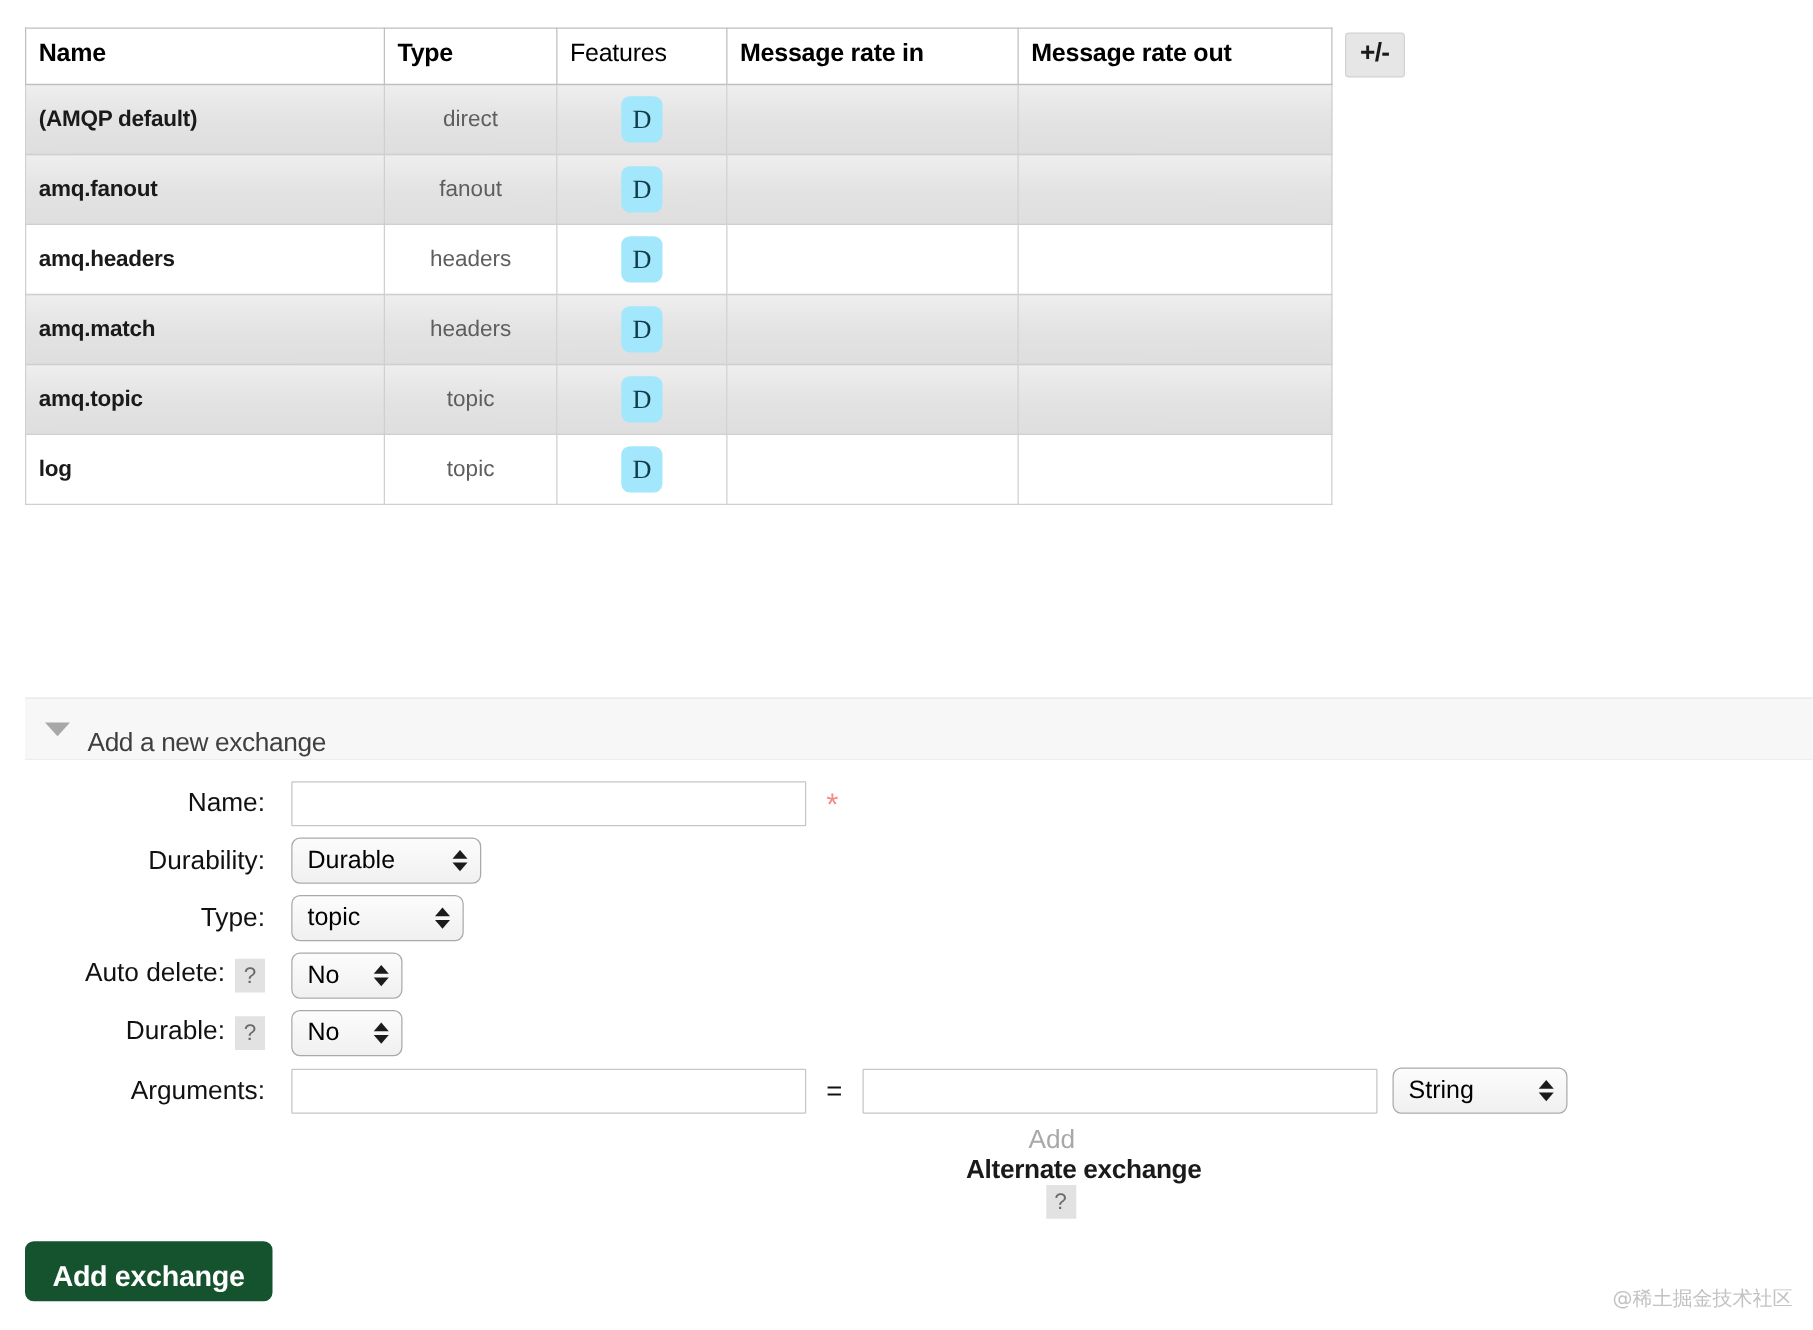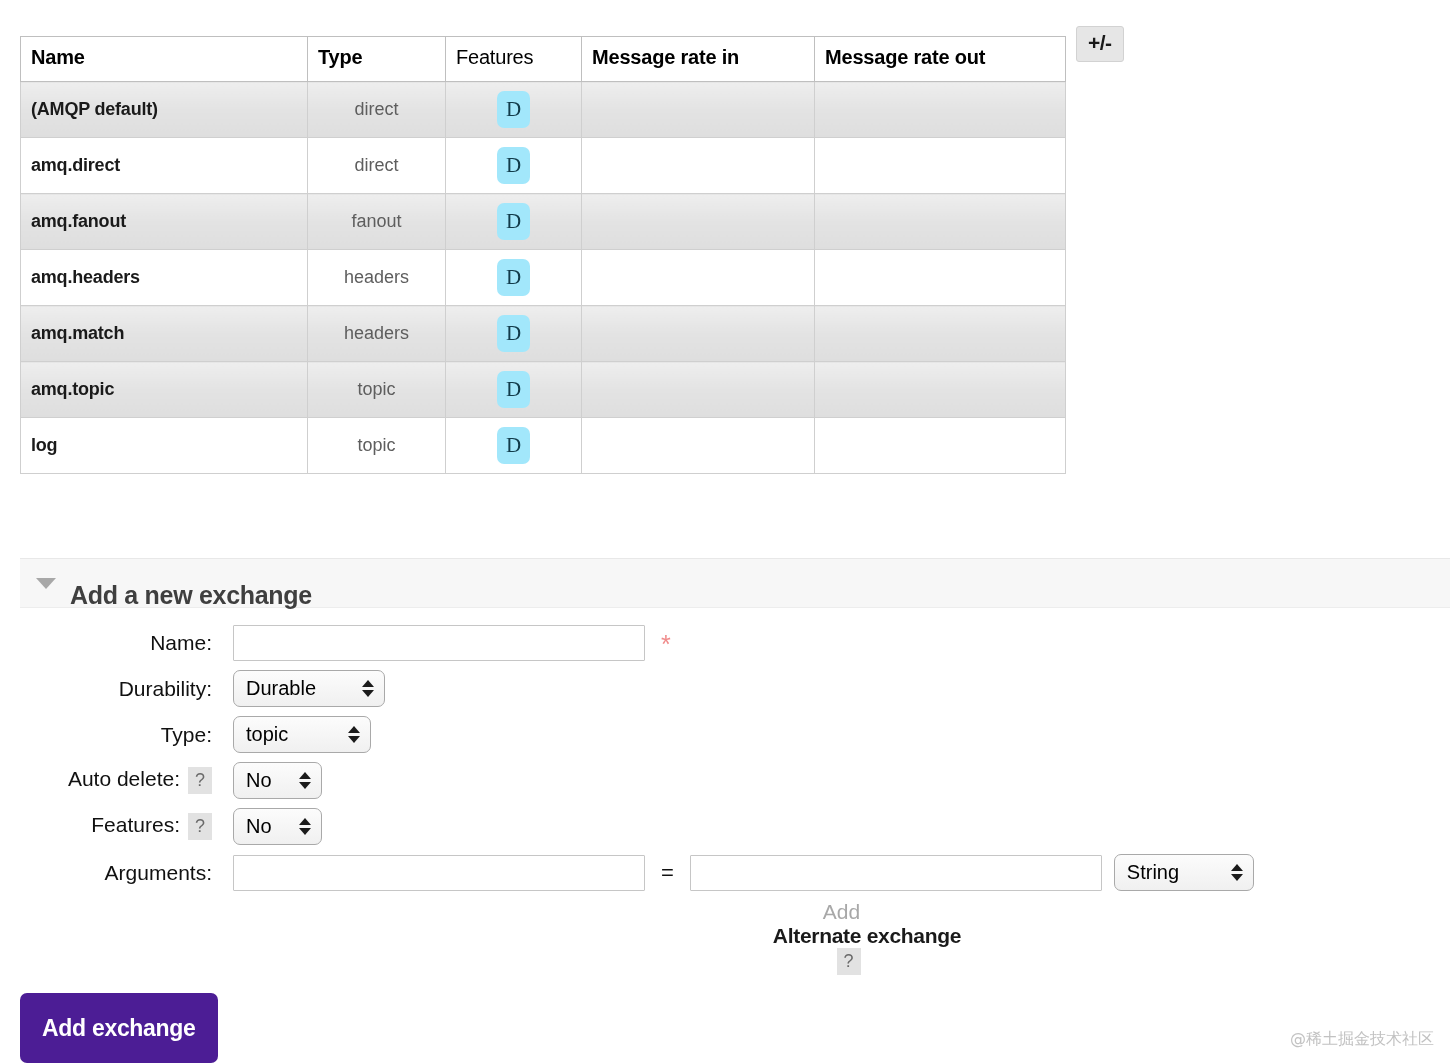--- a/index.html
+++ b/index.html
@@ -14,21 +14,21 @@
     font-family: "Liberation Sans", "DejaVu Sans", sans-serif;
     font-size: 15px;
     color: #111111;
     overflow: hidden;
   }
 
   
   #exchanges-table-wrap {
     position: absolute;
     left: 20px;
-    top: 36px;
+    top: 22px;
     width: 1045px;
   }
   table.exchanges {
     border-collapse: collapse;
     width: 1045px;
     table-layout: fixed;
     background: #ffffff;
   }
   table.exchanges col.c-name     { width: 287px; }
   table.exchanges col.c-type     { width: 138px; }
@@ -131,22 +131,22 @@
   #collapse-triangle {
     width: 0;
     height: 0;
     border-left: 10px solid transparent;
     border-right: 10px solid transparent;
     border-top: 11px solid #a8a8a8;
     margin-left: 16px;
     margin-right: 14px;
   }
   #add-exchange-section-title {
-    font-size: 25px;
-    font-weight: bold;
+    font-size: 21px;
+    font-weight: normal;
     color: #3f3f3f;
     letter-spacing: -0.3px;
     margin-top: 24px;
   }
 
   
   #exchange-form {
     position: absolute;
     left: 0;
     top: 625px;
@@ -295,29 +295,29 @@
   }
   #alternate-exchange-help {
     margin-left: 14px;
   }
 
   
   #add-exchange-button {
     position: absolute;
     left: 20px;
     top: 993px;
-    background: #4c1d95;
+    background: #14532d;
     color: #ffffff;
     border: none;
     border-radius: 7px;
     font-family: "Liberation Sans", sans-serif;
     font-size: 23px;
     font-weight: bold;
     padding: 15px 22px;
-    height: 70px;
+    height: 48px;
     cursor: pointer;
     letter-spacing: -0.3px;
   }
 
   
   #watermark {
     position: absolute;
     right: 16px;
     bottom: 14px;
     font-size: 16px;
@@ -348,27 +348,20 @@
       </tr>
     </thead>
     <tbody id="exchanges-tbody">
         <tr class="odd">
           <td class="cell-name">(AMQP default)</td>
           <td class="cell-type">direct</td>
           <td class="cell-features"><span class="feature-badge">D</span></td>
           <td class="cell-rate"></td>
           <td class="cell-rate"></td>
         </tr>
-        <tr class="even">
-          <td class="cell-name">amq.direct</td>
-          <td class="cell-type">direct</td>
-          <td class="cell-features"><span class="feature-badge">D</span></td>
-          <td class="cell-rate"></td>
-          <td class="cell-rate"></td>
-        </tr>
         <tr class="odd">
           <td class="cell-name">amq.fanout</td>
           <td class="cell-type">fanout</td>
           <td class="cell-features"><span class="feature-badge">D</span></td>
           <td class="cell-rate"></td>
           <td class="cell-rate"></td>
         </tr>
         <tr class="even">
           <td class="cell-name">amq.headers</td>
           <td class="cell-type">headers</td>
@@ -455,21 +448,21 @@
         <span class="sel-arrows">
           <span class="arr-up"></span>
             <span class="arr-down"></span>
         </span>
       </div>
     </div>
   </div>
 
   <div class="form-row">
     <div class="label-with-help">
-      <span class="form-label">Features:</span>
+      <span class="form-label">Durable:</span>
       <span class="help-badge">?</span>
     </div>
     <div class="field-area">
       <div id="internal-select" class="select-control">
         <span>No</span>
         <span class="sel-arrows">
           <span class="arr-up"></span>
             <span class="arr-down"></span>
         </span>
       </div>

